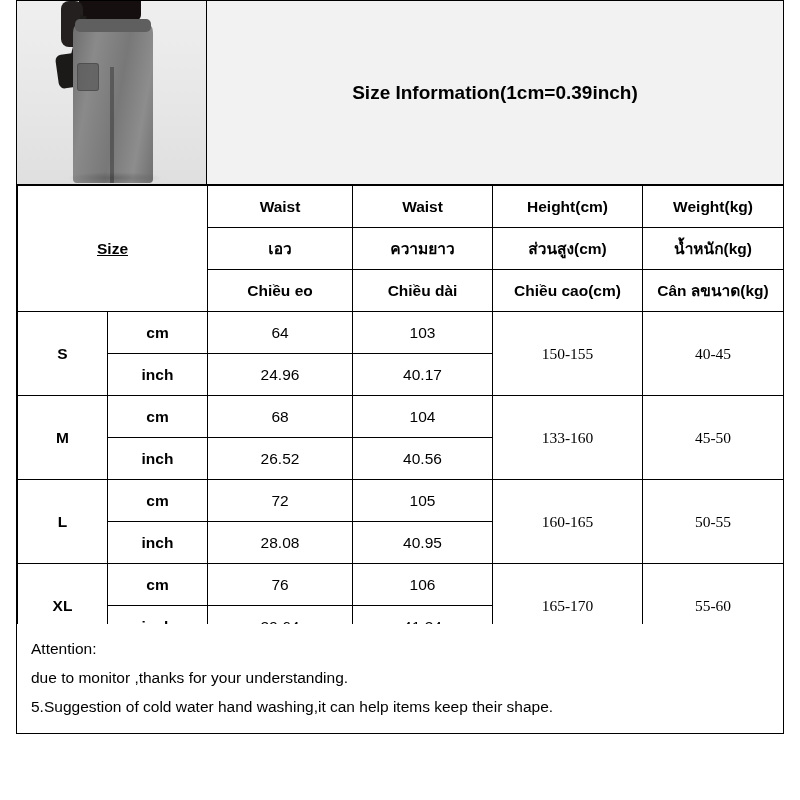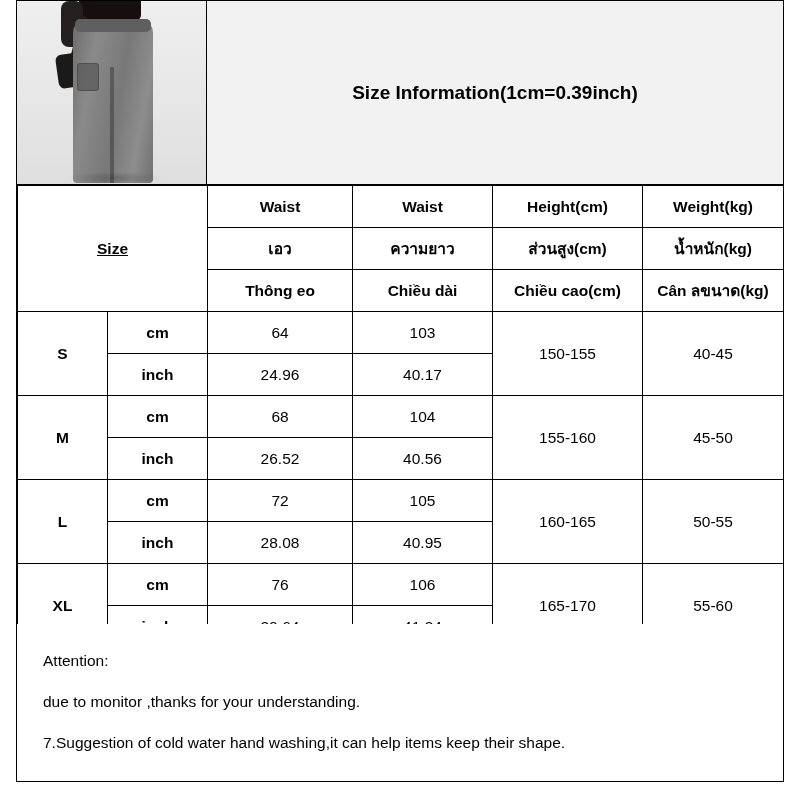--- a/index.html
+++ b/index.html
@@ -160,20 +160,21 @@
     font-size: 19px;
   }
   td.unit {
     background: #f2f2f2;
     font-weight: bold;
     font-size: 15px;
   }
   td.bigcell {
     background: #ffffff;
     font-size: 15.5px;
+    font-family: Liberation Serif, serif;
   }
   td.size-word {
     background: #f2f2f2;
     font-weight: bold;
     font-size: 24px;
     text-decoration: underline;
   }
   
   col.c1 { width: 90px; }
   col.c2 { width: 100px; }
@@ -188,21 +189,21 @@
     left: 16px;
     top: 624px;
     width: 768px;
     box-sizing: border-box;
     border: 1px solid #000;
     border-top: none;
     padding: 8px 10px 10px 10px;
     background: #ffffff;
   }
   .attention p {
-    margin: 16px;
+    margin: 4px;
     font-size: 15.5px;
     line-height: 25px;
     color: #000;
   }
 </style>
 </head>
 <body>
 
 <div class="page">
 
@@ -242,21 +243,21 @@
           <td class="hdr">Height(cm)</td>
           <td class="hdr">Weight(kg)</td>
         </tr>
         <tr>
           <td class="hdr">เอว</td>
           <td class="hdr">ความยาว</td>
           <td class="hdr">ส่วนสูง(cm)</td>
           <td class="hdr">น้ำหนัก(kg)</td>
         </tr>
         <tr>
-          <td class="hdr">Thông eo</td>
+          <td class="hdr">Chiều eo</td>
           <td class="hdr">Chiều dài</td>
           <td class="hdr">Chiều cao(cm)</td>
           <td class="hdr">Cân ลขนาด(kg)</td>
         </tr>
 
         <tr>
           <td class="size-label" rowspan="2">S</td>
           <td class="unit">cm</td>
           <td>64</td>
           <td>103</td>
@@ -267,21 +268,21 @@
           <td class="unit">inch</td>
           <td>24.96</td>
           <td>40.17</td>
         </tr>
 
         <tr>
           <td class="size-label" rowspan="2">M</td>
           <td class="unit">cm</td>
           <td>68</td>
           <td>104</td>
-          <td class="bigcell" rowspan="2">155-160</td>
+          <td class="bigcell" rowspan="2">133-160</td>
           <td class="bigcell" rowspan="2">45-50</td>
         </tr>
         <tr>
           <td class="unit">inch</td>
           <td>26.52</td>
           <td>40.56</td>
         </tr>
 
         <tr>
           <td class="size-label" rowspan="2">L</td>
@@ -310,16 +311,16 @@
           <td>29.64</td>
           <td>41.34</td>
         </tr>
       </tbody>
     </table>
   </div>
 
   <div class="attention">
     <p>Attention:</p>
     <p>due to monitor ,thanks for your understanding.</p>
-    <p>7.Suggestion of cold water hand washing,it can help items keep their shape.</p>
+    <p>5.Suggestion of cold water hand washing,it can help items keep their shape.</p>
   </div>
 
 </div>
 
 </body></html>

